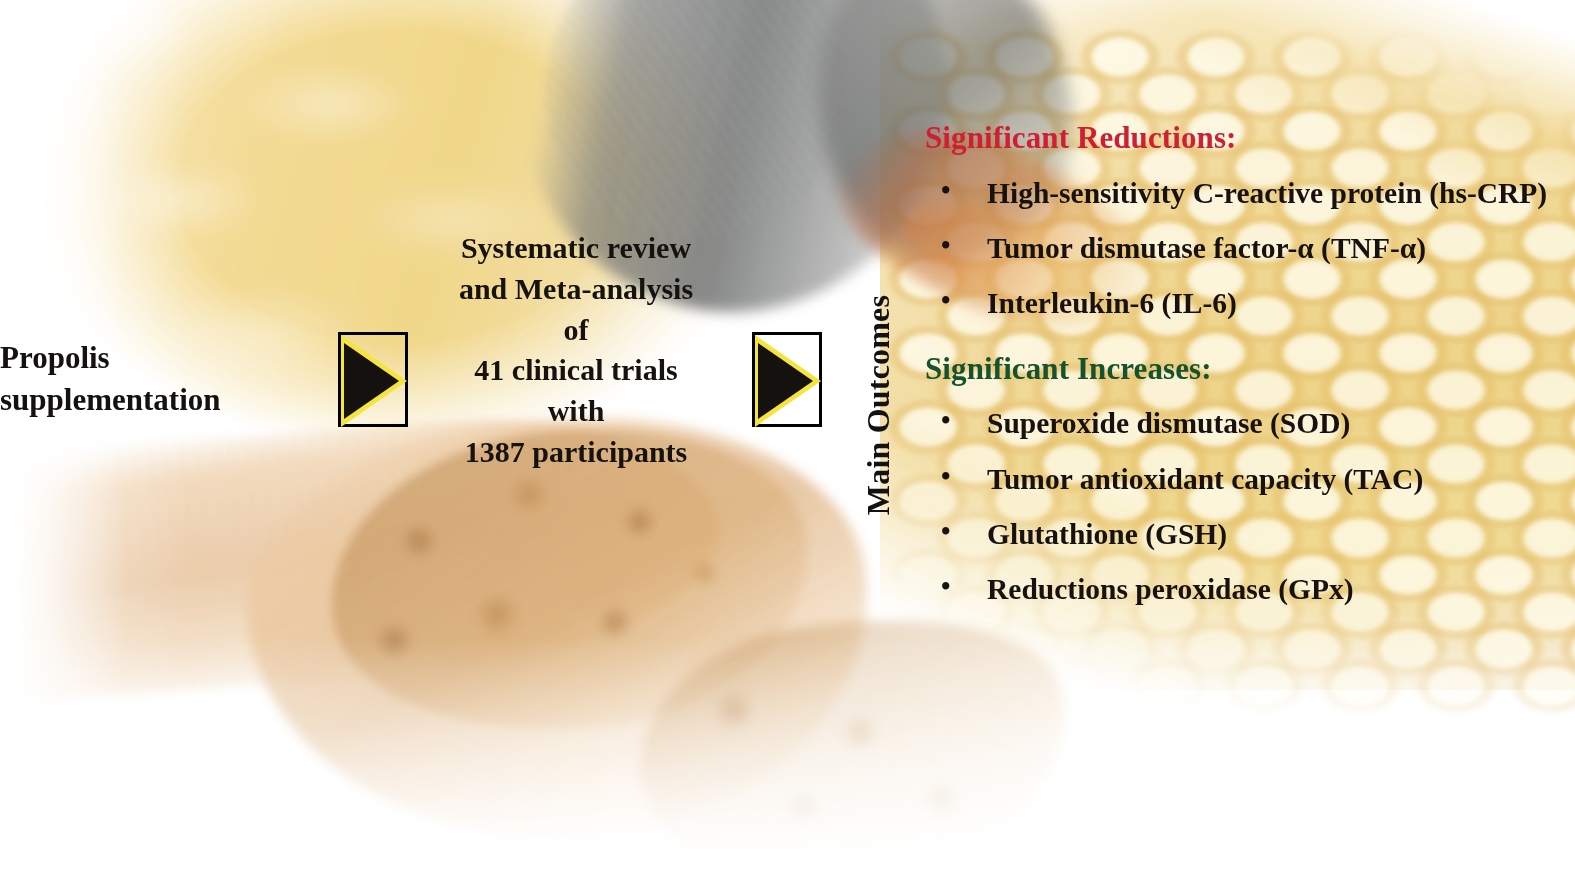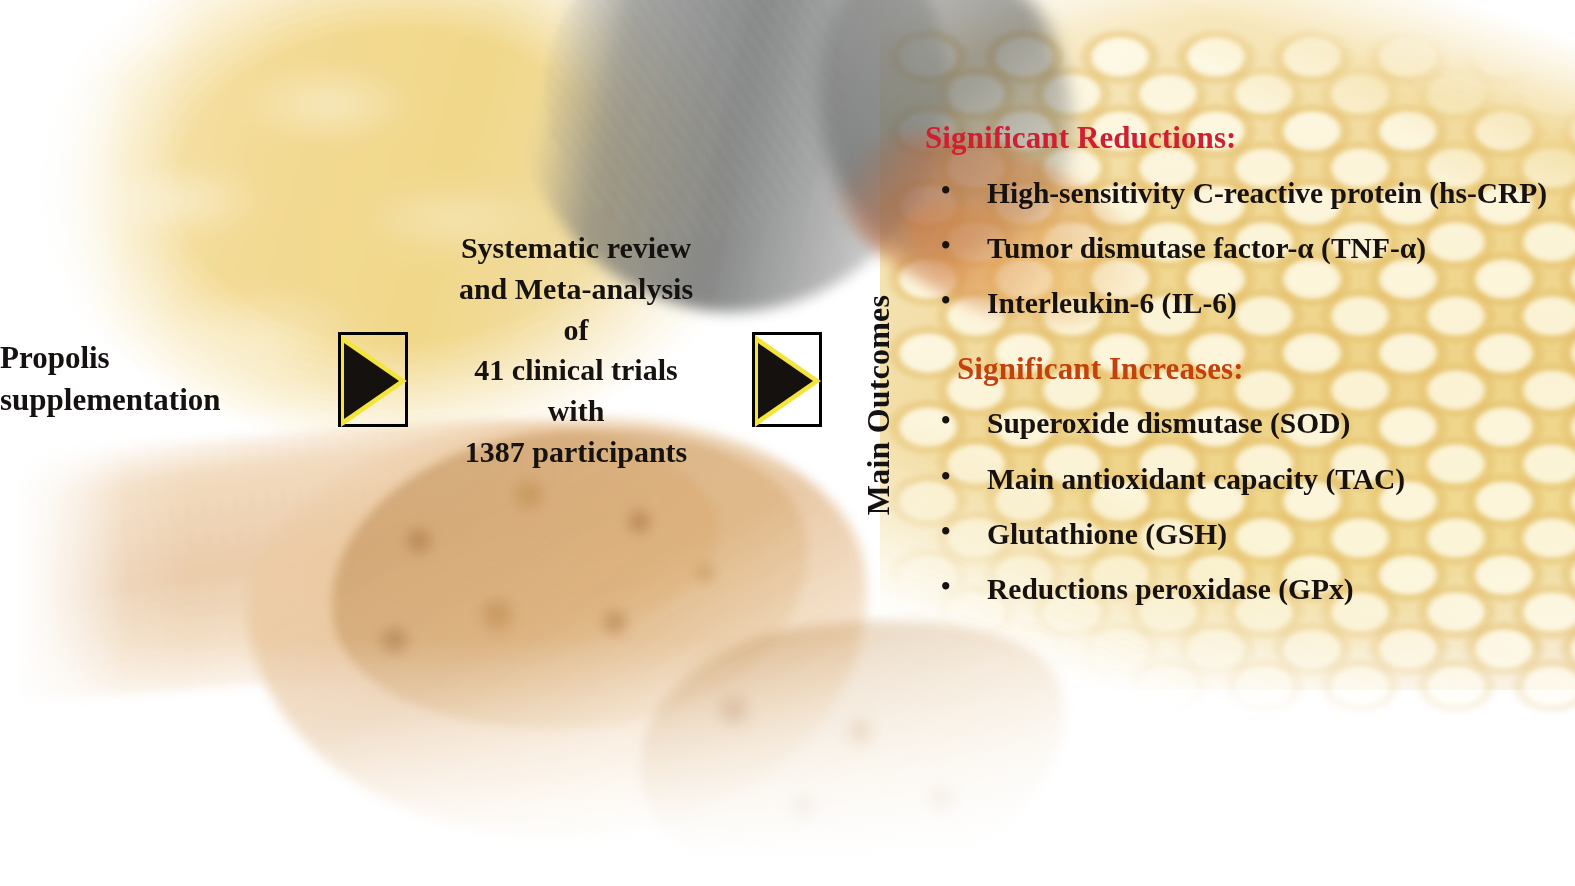--- a/index.html
+++ b/index.html
@@ -314,25 +314,25 @@
       <div class="out-head red" style="color: rgb(207, 31, 51);">Significant Reductions:</div>
 
       <ul class="out-list" id="reductions-list">
           <li>High-sensitivity C-reactive protein (hs-CRP)</li>
           <li>Tumor dismutase factor-α (TNF-α)</li>
           <li>Interleukin-6 (IL-6)</li>
         </ul>
 
       <div class="gap-block"></div>
 
-      <div class="out-head teal" style="color: #c2410c; margin-left: 32px;">Significant Increases:</div>
+      <div class="out-head teal" style="color: #14532d;">Significant Increases:</div>
 
       <ul class="out-list" id="increases-list">
           <li>Superoxide dismutase (SOD)</li>
-          <li>Main antioxidant capacity (TAC)</li>
+          <li>Tumor antioxidant capacity (TAC)</li>
           <li>Glutathione (GSH)</li>
           <li>Reductions peroxidase (GPx)</li>
         </ul>
 
     </div>
 
   </div>
 </div>
 
 </body></html>

